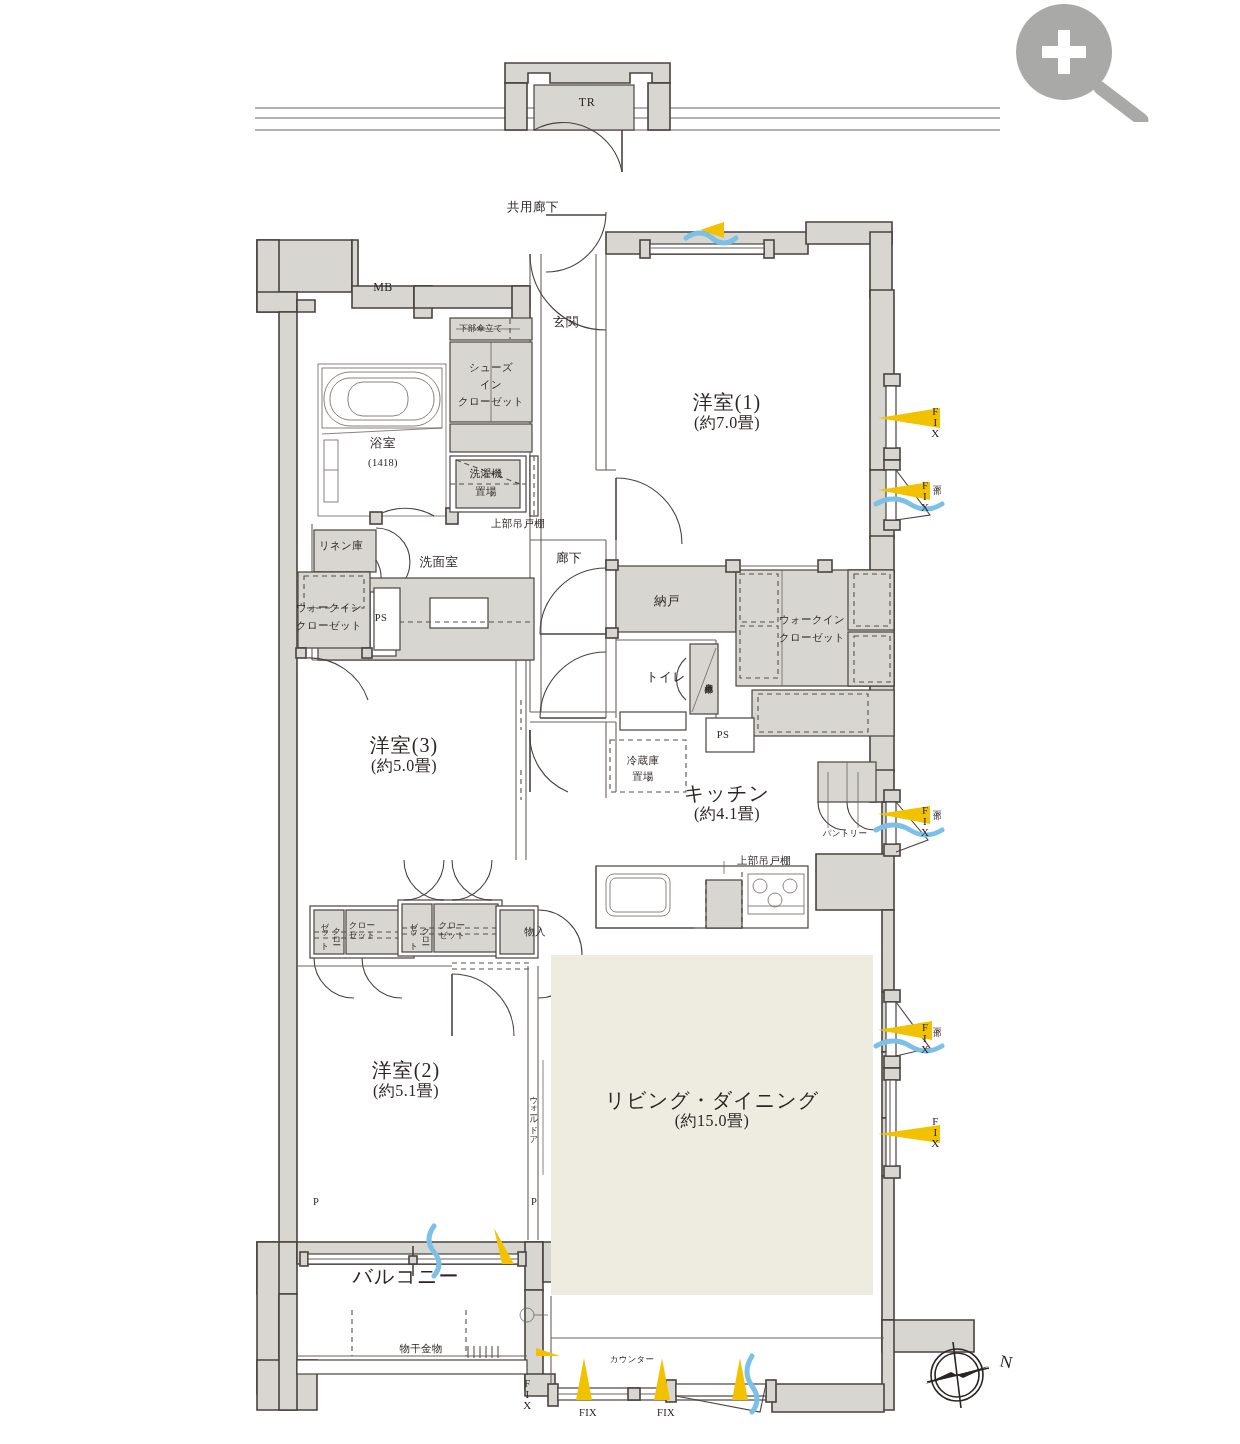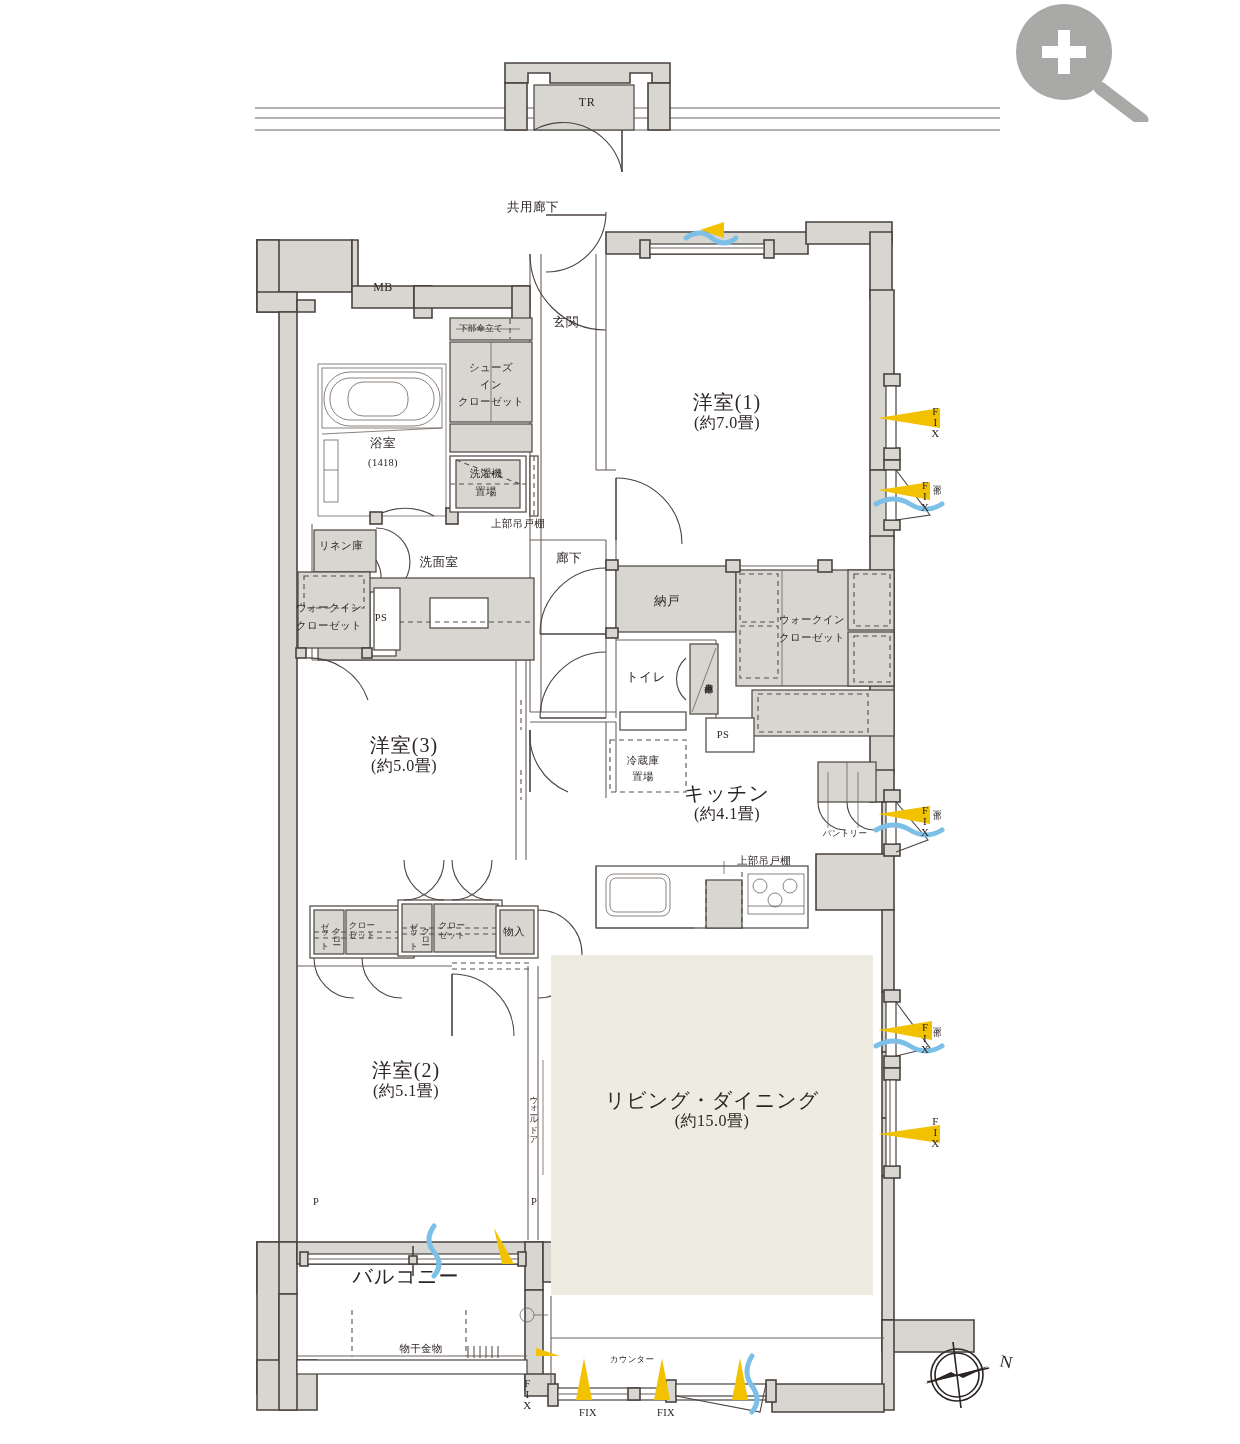--- a/index.html
+++ b/index.html
@@ -422,27 +422,27 @@
     <div class="lbl ctr xsmall" style="left: 518px; top: 524px;">上部吊戸棚</div>
     <div class="lbl ctr xsmall" style="left: 341px; top: 546px;">リネン庫</div>
     <div class="lbl ctr small" style="left: 439px; top: 562px;">洗面室</div>
     <div class="lbl ctr small" style="left: 569px; top: 558px;">廊下</div>
     <div class="lbl ctr xsmall" style="left: 329px; top: 608px;">ウォークイン</div>
     <div class="lbl ctr xsmall" style="left: 329px; top: 626px;">クローゼット</div>
     <div class="lbl ctr xsmall" style="left: 381px; top: 618px;">PS</div>
     <div class="lbl ctr small" style="left: 667px; top: 601px;">納戸</div>
     <div class="lbl ctr xsmall" style="left: 812px; top: 620px;">ウォークイン</div>
     <div class="lbl ctr xsmall" style="left: 812px; top: 638px;">クローゼット</div>
-    <div class="lbl ctr small" style="left: 646px; top: 677px;">トイレ</div>
+    <div class="lbl ctr small" style="left: 666px; top: 677px;">トイレ</div>
     <div class="lbl ctr xsmall" style="left: 723px; top: 735px;">PS</div>
     <div class="lbl ctr xsmall" style="left: 643px; top: 761px;">冷蔵庫</div>
     <div class="lbl ctr xsmall" style="left: 643px; top: 777px;">置場</div>
     <div class="lbl ctr tiny" style="left: 845px; top: 834px;">パントリー</div>
     <div class="lbl ctr xsmall" style="left: 764px; top: 861px;">上部吊戸棚</div>
-    <div class="lbl ctr xsmall" style="left: 514px; top: 932px;">物入</div>
+    <div class="lbl ctr xsmall" style="left: 535px; top: 932px;">物入</div>
     <div class="lbl ctr xsmall" style="left: 421px; top: 1349px;">物干金物</div>
     <div class="lbl ctr room-name" style="left: 406px; top: 1276px;">バルコニー</div>
     <div class="lbl ctr tiny" style="left: 632px; top: 1360px;">カウンター</div>
     <div class="lbl ctr xsmall" style="left: 316px; top: 1202px;">P</div>
     <div class="lbl ctr xsmall" style="left: 534px; top: 1202px;">P</div>
     <div class="vlbl tiny" style="left: 325px; top: 931px; transform: translate(-50%, -50%);">ゼット</div>
     <div class="vlbl tiny" style="left: 337px; top: 931px; transform: translate(-50%, -50%);">クロー</div>
     <div class="vlbl tiny" style="left: 414px; top: 931px; transform: translate(-50%, -50%);">ゼット</div>
     <div class="vlbl tiny" style="left: 426px; top: 931px; transform: translate(-50%, -50%);">クロー</div>
     <div class="vlbl tiny" style="left: 534px; top: 1115px; transform: translate(-50%, -50%);">ウォールドア</div>

